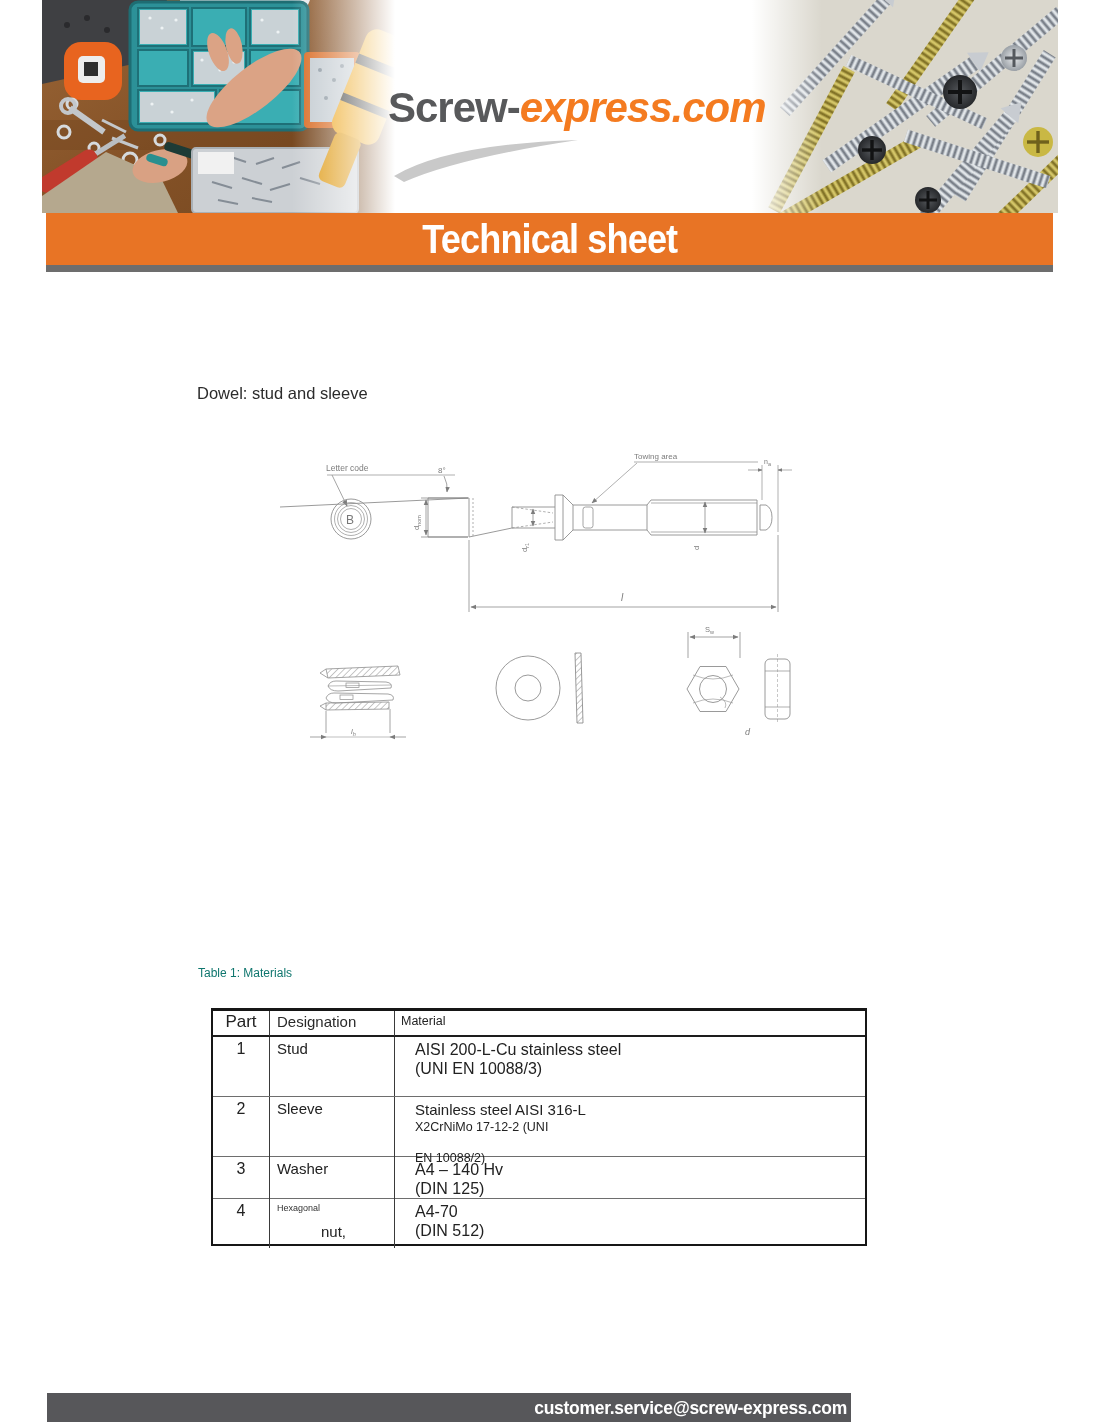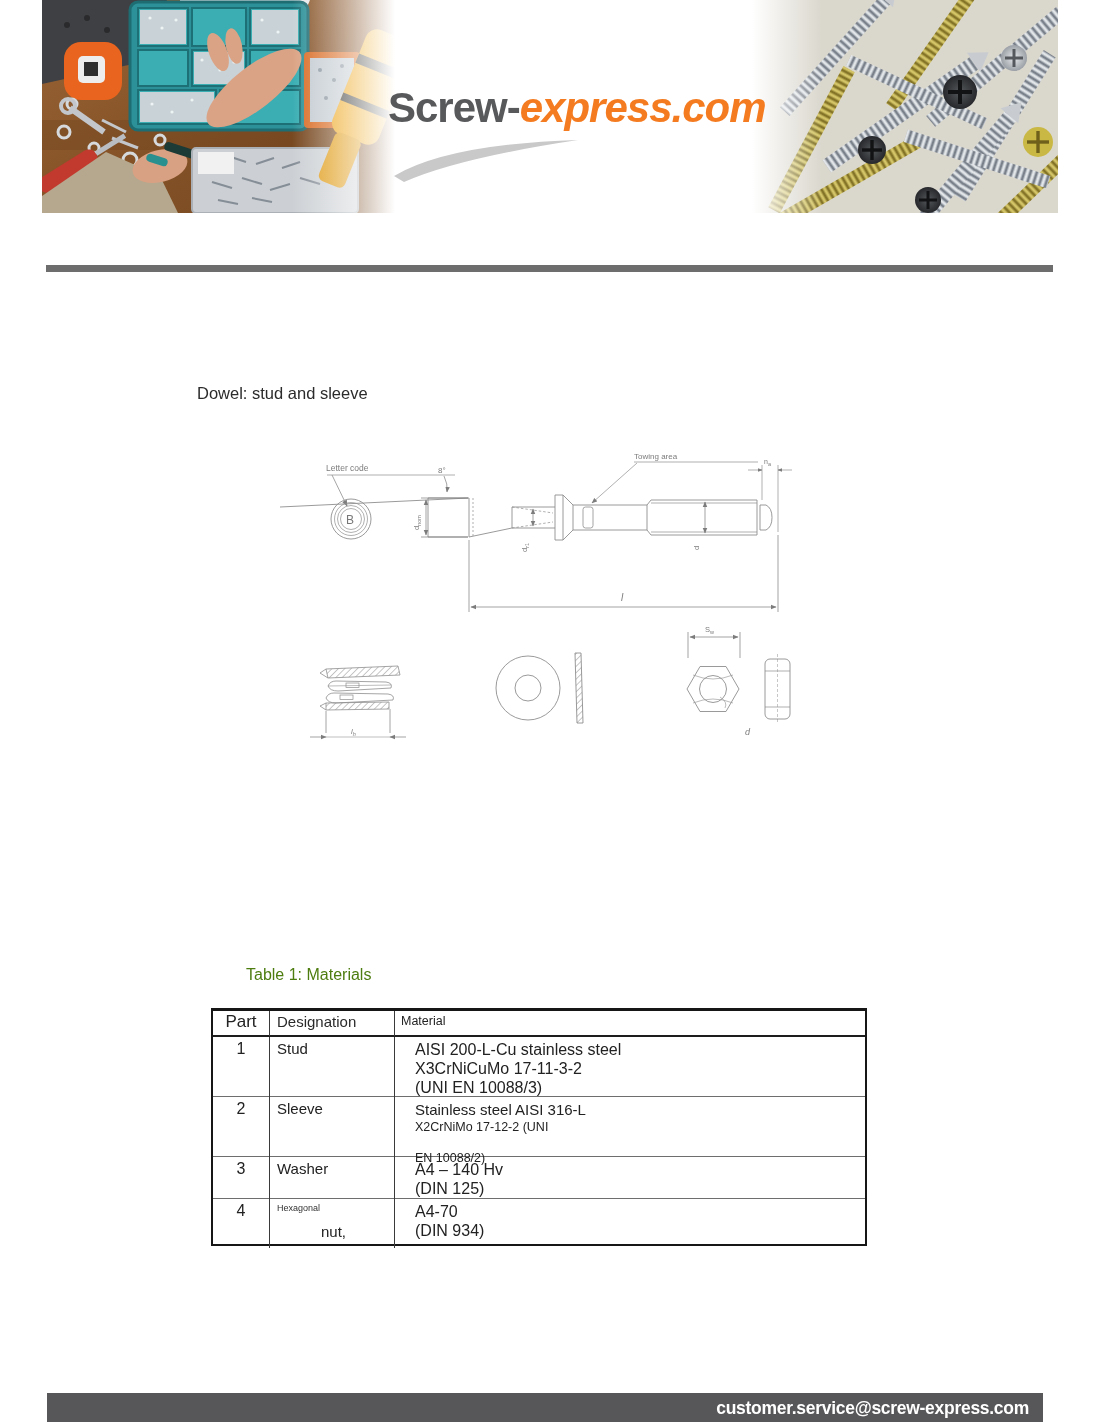--- a/index.html
+++ b/index.html
@@ -19,21 +19,21 @@
   .band{position:absolute;left:46px;top:213px;width:1007px;height:52px;background:#e87425;
         display:flex;align-items:center;justify-content:center;}
   .band-title{color:#fff;font-weight:bold;font-size:41px;letter-spacing:-1px;
         transform:scaleX(.88);white-space:nowrap;}
   .band-strip{position:absolute;left:46px;top:265px;width:1007px;height:7px;background:#6d6d6d;}
 
   
   .doc-title{position:absolute;left:197px;top:384px;font-size:16.5px;color:#2b2b2b;}
   .drawing{position:absolute;left:280px;top:440px;width:520px;height:320px;}
 
-  .tbl-caption{position:absolute;left:198px;top:966px;font-size:16px;color:#4d7c0f;margin-left:48px;}
+  .tbl-caption{position:absolute;left:198px;top:966px;font-size:12px;color:#0f766e;}
   .tbl{position:absolute;left:211px;top:1008px;width:656px;border:2.5px solid #161616;
        border-top-width:3.5px;box-sizing:border-box;background:#fff;}
   .trow{display:grid;grid-template-columns:57px 125px 1fr;}
   .trow > div{box-sizing:border-box;}
   .c-part{text-align:center;padding-top:3px;font-size:16px;border-right:1.2px solid #3a3a3a;}
   .c-desig{padding:3px 4px 0 7px;font-size:15px;border-right:1.2px solid #3a3a3a;}
   .c-mat{padding:3px 4px 8px 20px;font-size:16px;}
   .t-head{height:24px;border-bottom:2px solid #1d1d1d;}
   .t-head .c-part{font-size:17px;padding-top:1px;}
   .t-head .c-desig{font-size:15px;padding-top:2px;color:#2a2a2a;}
@@ -43,22 +43,22 @@
   .r3{height:41px;border-top:1.5px solid #6e6e6e;}
   .r4{height:45px;border-top:1.5px solid #6e6e6e;}
   .mline{line-height:19px;}
   .sm{font-size:12.5px;line-height:17px;}
   .sm2{font-size:12.5px;line-height:17px;margin-top:14px;}
   .tiny{font-size:9px;line-height:12px;color:#333;}
   .desig-sm{font-size:15px;}
   .nutword{font-size:15px;margin-top:9px;text-align:center;}
 
   
-  .footer{position:absolute;left:47px;top:1393px;width:996px;height:29px;background:#57575a;
-          display:flex;align-items:center;justify-content:flex-end;padding-right:14px;
+  .footer{position:absolute;left:47px;top:1393px;width:804px;height:29px;background:#57575a;
+          display:flex;align-items:center;justify-content:flex-end;padding-right:4px;
           box-sizing:border-box;text-align:center;}
   .footer-email{color:#fff;font-weight:bold;font-size:19px;transform:scaleX(.92);
           transform-origin:right center;letter-spacing:-.3px;}
 
   
   text{font-family:"Liberation Sans",sans-serif;}
   .dt{fill:#7c7c7c;}
 </style>
 </head>
 <body>
@@ -284,20 +284,23 @@
       </g>
       <rect x="0" y="0" width="70" height="213" fill="url(#fadeL)"></rect>
     </svg>
   </div>
 
   <div class="logo"><span class="p1">Screw-</span><span class="p2">express.com</span></div>
   <svg class="swoosh" viewBox="0 0 200 48">
     <path d="M6,40 Q60,8 190,4 Q70,22 16,46 Z" fill="#c9c9c9"></path>
   </svg>
 
+  <div class="band">
+    <div class="band-title">Technical sheet</div>
+  </div>
   <div class="band-strip"></div>
 
   <div class="doc-title">Dowel: stud and sleeve</div>
 
   <svg class="drawing" viewBox="0 0 520 320">
     <defs>
       <marker id="ar" viewBox="0 0 10 10" refX="9" refY="5" markerWidth="8" markerHeight="8" orient="auto-start-reverse">
         <path d="M0,1 L10,5 L0,9 z" fill="#7c7c7c"></path>
       </marker>
       <pattern id="hat" width="4.5" height="4.5" patternUnits="userSpaceOnUse" patternTransform="rotate(45)">
@@ -441,21 +444,20 @@
       <div class="c-mat">Material</div>
     </div>
 
     <div class="trow r1">
       <div class="c-part">1</div>
       <div class="c-desig">
         <div>Stud</div>
       </div>
       <div class="c-mat">
         <div class="mline">AISI 200-L-Cu stainless steel</div>
-        <div class="mline">X3CrNiCuMo 17-11-3-2</div>
         <div class="mline">(UNI EN 10088/3)</div>
       </div>
     </div>
 
     <div class="trow r2">
       <div class="c-part">2</div>
       <div class="c-desig">
         <div class="desig-sm">Sleeve</div>
       </div>
       <div class="c-mat">
@@ -477,21 +479,21 @@
     </div>
 
     <div class="trow r4">
       <div class="c-part">4</div>
       <div class="c-desig">
         <div class="tiny">Hexagonal</div>
         <div class="nutword">nut,</div>
       </div>
       <div class="c-mat">
         <div class="mline">A4-70</div>
-        <div class="mline">(DIN 934)</div>
+        <div class="mline">(DIN 512)</div>
       </div>
     </div>
   </div>
 
   <div class="footer">
     <span class="footer-email">customer.service@screw-express.com</span>
   </div>
 
 </div>
 

